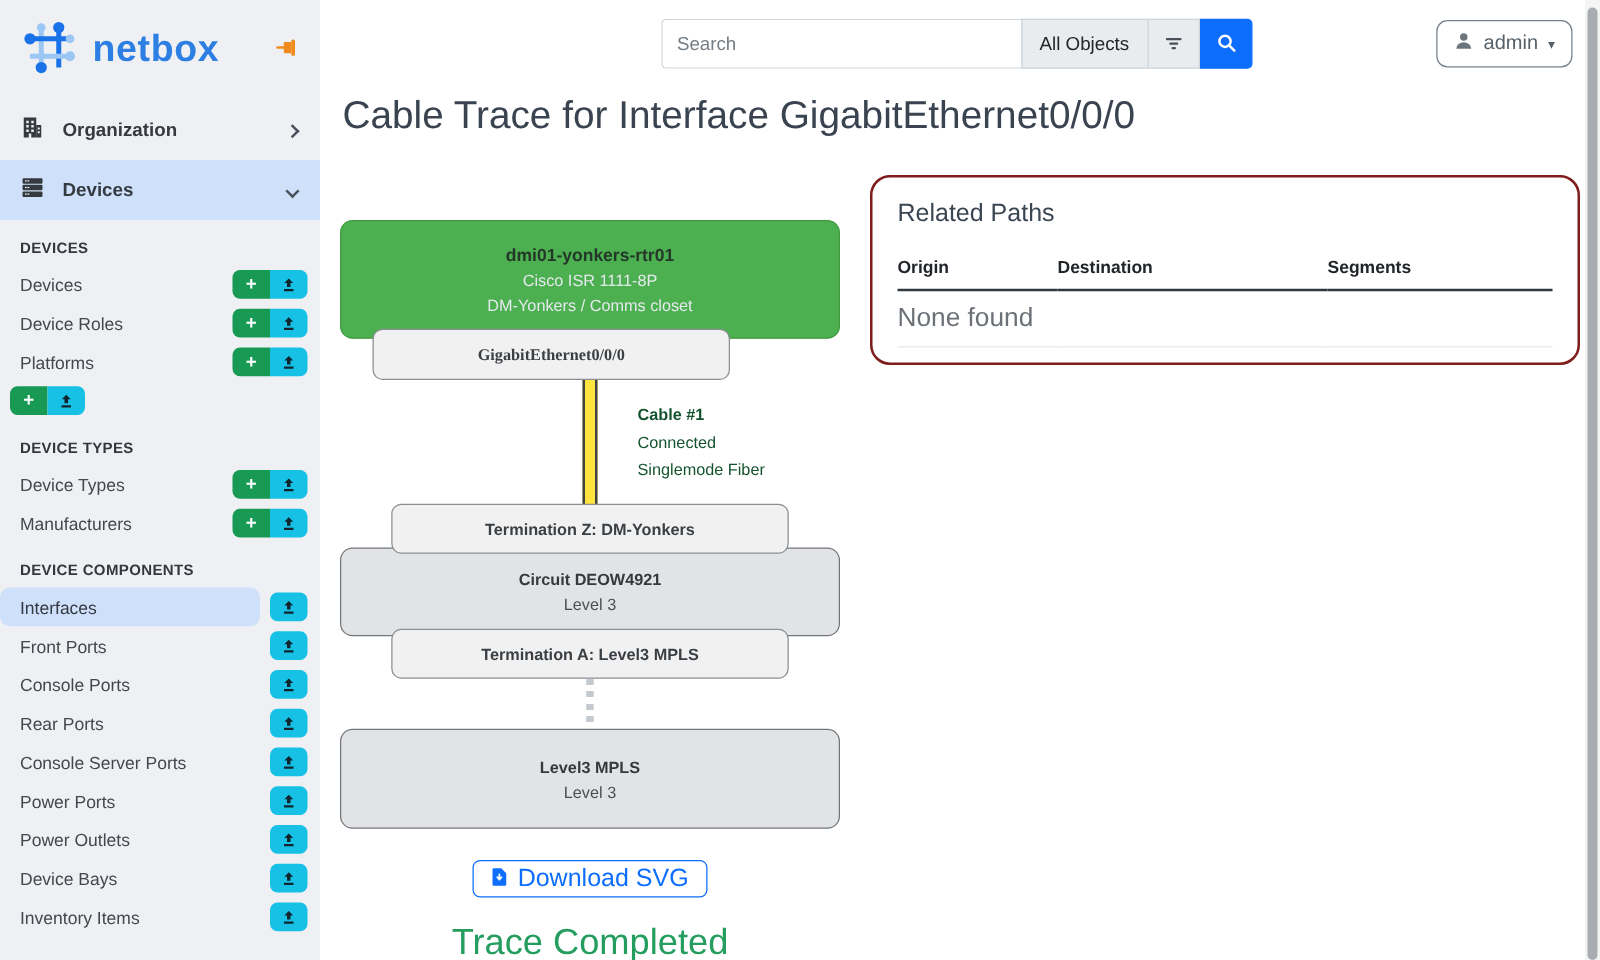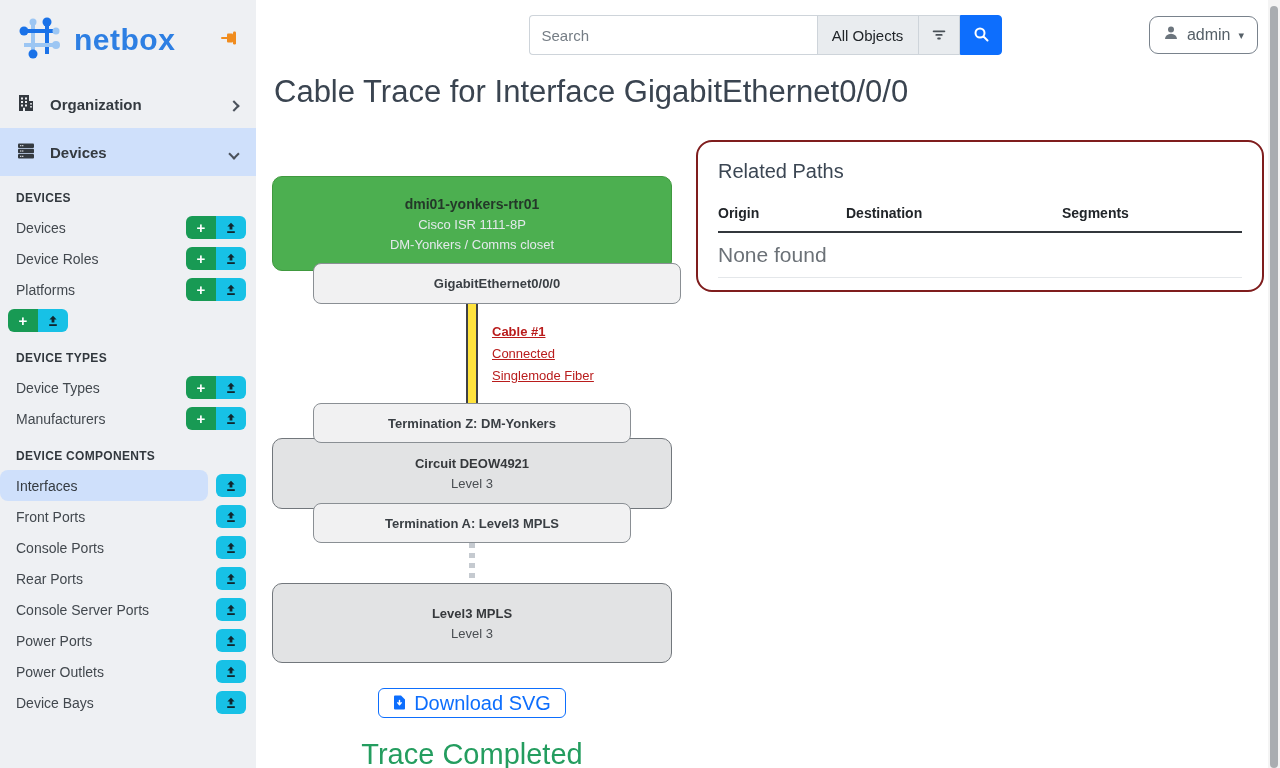--- a/index.html
+++ b/index.html
@@ -59,34 +59,34 @@
   .trace-col { width: 400px; min-width: 400px; margin-top: 36px; }
   .trace-canvas { position: relative; width: 400px; height: 487px; }
   .node-device { position: absolute; left: 0; top: 0; width: 400px; height: 95px; background: #4caf50;
     border: 1px solid #40993f; border-radius: 10px; display: flex; flex-direction: column; align-items: center;
     justify-content: center; gap: 5px; z-index: 1; cursor: pointer; }
   .dev-name { font-size: 14px; font-weight: 700; color: #243829; }
   .dev-sub  { font-size: 13px; color: #e4e9ec; }
   .box-light { position: absolute; background: #f1f1f2; border: 1px solid #8a8f94; border-radius: 8px;
     display: flex; align-items: center; justify-content: center; font-size: 13px; font-weight: 700;
     color: #3a3f44; z-index: 2; cursor: pointer; }
-  .iface-box { left: 41px; top: 87px;  width: 368px; height: 41px; }
+  .iface-box { left: 26px; top: 87px;  width: 286px; height: 41px; font-family: Liberation Serif, serif; }
   .termz-box { left: 41px; top: 227px; width: 318px; height: 40px; }
   .terma-box { left: 41px; top: 327px; width: 318px; height: 40px; }
   .box-dark { position: absolute; background: #e2e3e4; border: 1px solid #72777c; border-radius: 10px;
     display: flex; flex-direction: column; align-items: center; justify-content: center; gap: 5px; z-index: 1;
     cursor: pointer; }
   .circuit-box { left: 0; top: 262px; width: 400px; height: 71px; }
   .far-box     { left: 0; top: 407px; width: 400px; height: 80px; }
   .box-title { font-size: 13px; font-weight: 700; color: #36393c; }
   .box-sub   { font-size: 13px; color: #4a4e52; }
   .cable-line { position: absolute; left: 194px; top: 128px; width: 12px; height: 100px; background: #ffe33e;
     border-left: 2px solid #3f4145; border-right: 2px solid #3f4145; z-index: 0; }
-  .cable-info { position: absolute; left: 220px; top: 148px; display: flex; flex-direction: column; gap: 7px;
-    font-size: 13px; color: #b91c1c; text-decoration: underline; }
+  .cable-info { position: absolute; left: 238px; top: 148px; display: flex; flex-direction: column; gap: 7px;
+    font-size: 13px; color: #14532d; }
   .cable-name { font-weight: 700; }
   .dash-line { position: absolute; left: 197px; top: 367px; width: 6px; height: 40px;
     background: repeating-linear-gradient(to bottom, #c5cad0 0 5px, transparent 5px 10px); }
 
   .download-row { display: flex; justify-content: center; margin-top: 25px; }
   .download-btn { display: flex; align-items: center; gap: 8px; padding: 0 14px; height: 30px; background: #fff;
     border: 1px solid #0d6efd; border-radius: 6px; color: #0d6efd; font-size: 20px; cursor: pointer;
     font-family: "Liberation Sans", sans-serif; }
   .trace-status { margin-top: 20px; text-align: center; font-size: 29px; color: #249d5f; font-weight: 400; }
 
@@ -317,20 +317,31 @@
           <button class="btn-import solo">
             <svg width="12" height="12" viewBox="0 0 12 12" fill="#10262e">
               <path d="M6 0.8 L9.6 4.4 H7.4 V7.6 H4.6 V4.4 H2.4 Z"></path>
               <rect x="2.2" y="9.2" width="7.6" height="1.8"></rect>
             </svg>
           </button>
         </span>
     </div>
     <div class="nav-item">
       <span class="nav-link">Device Bays</span>
+      <span class="btn-group">
+          <button class="btn-import solo">
+            <svg width="12" height="12" viewBox="0 0 12 12" fill="#10262e">
+              <path d="M6 0.8 L9.6 4.4 H7.4 V7.6 H4.6 V4.4 H2.4 Z"></path>
+              <rect x="2.2" y="9.2" width="7.6" height="1.8"></rect>
+            </svg>
+          </button>
+        </span>
+    </div>
+    <div class="nav-item">
+      <span class="nav-link">Inventory Items</span>
       <span class="btn-group">
           <button class="btn-import solo">
             <svg width="12" height="12" viewBox="0 0 12 12" fill="#10262e">
               <path d="M6 0.8 L9.6 4.4 H7.4 V7.6 H4.6 V4.4 H2.4 Z"></path>
               <rect x="2.2" y="9.2" width="7.6" height="1.8"></rect>
             </svg>
           </button>
         </span>
     </div>
   </aside>

